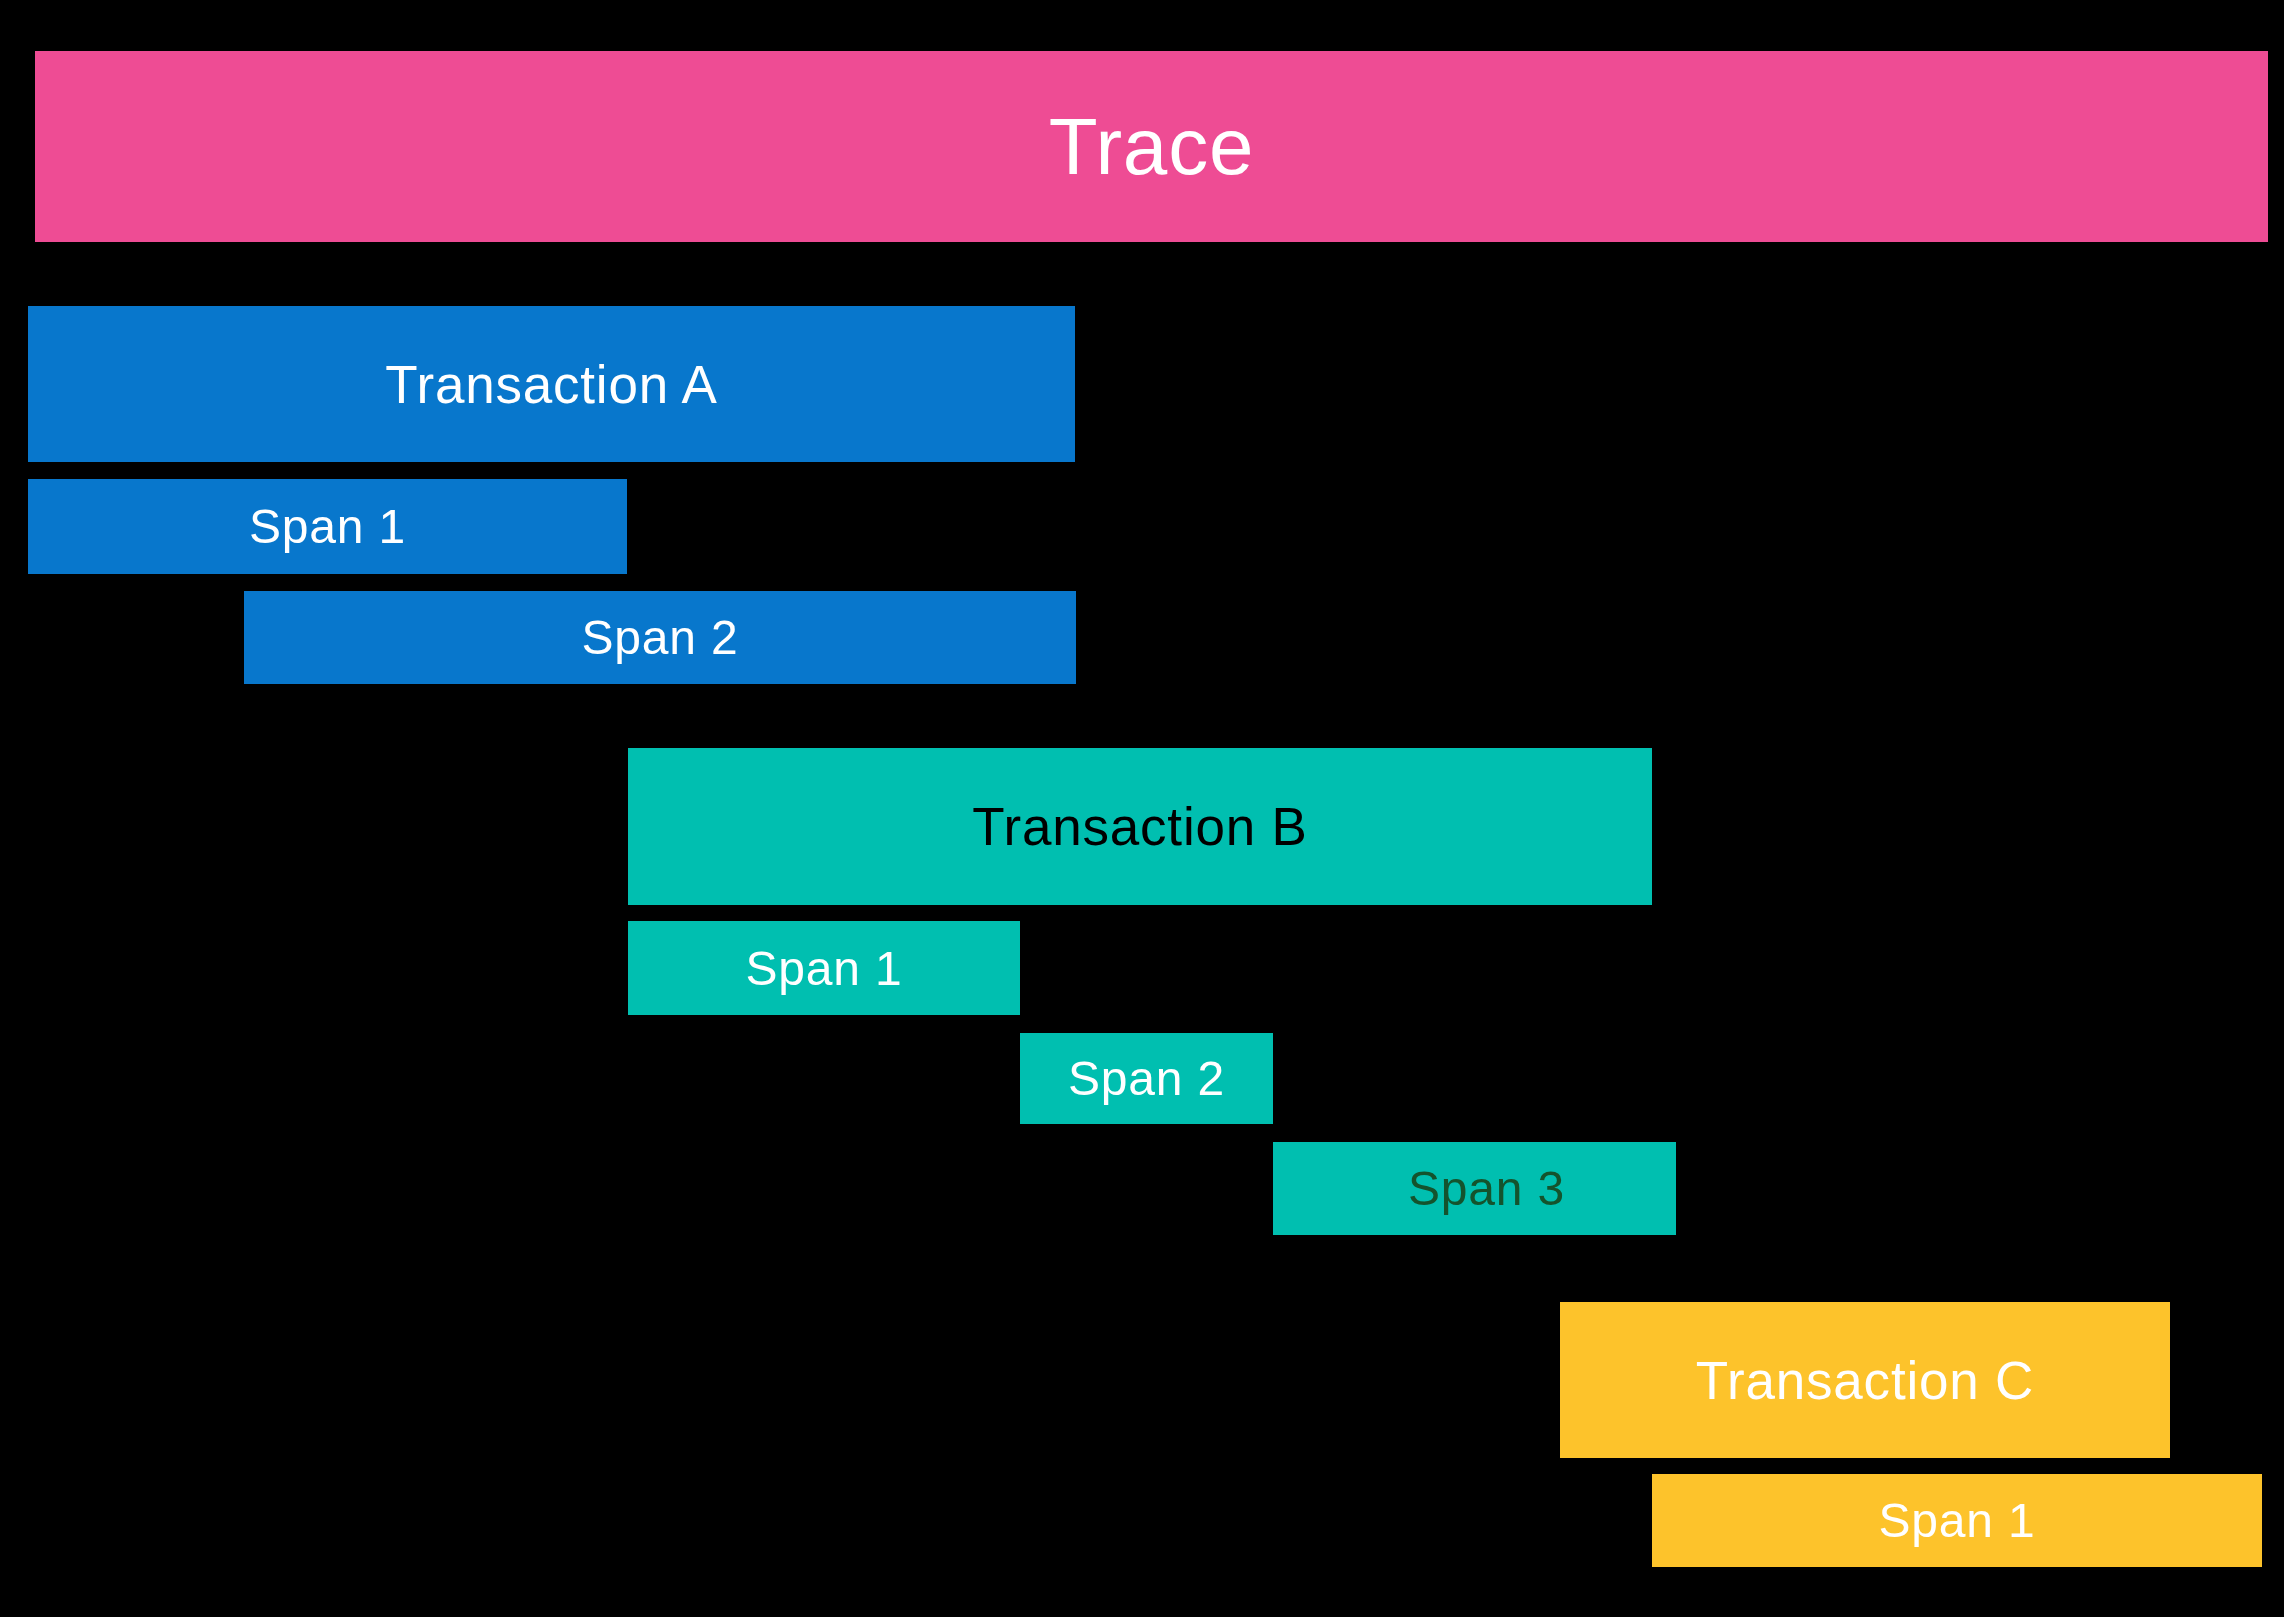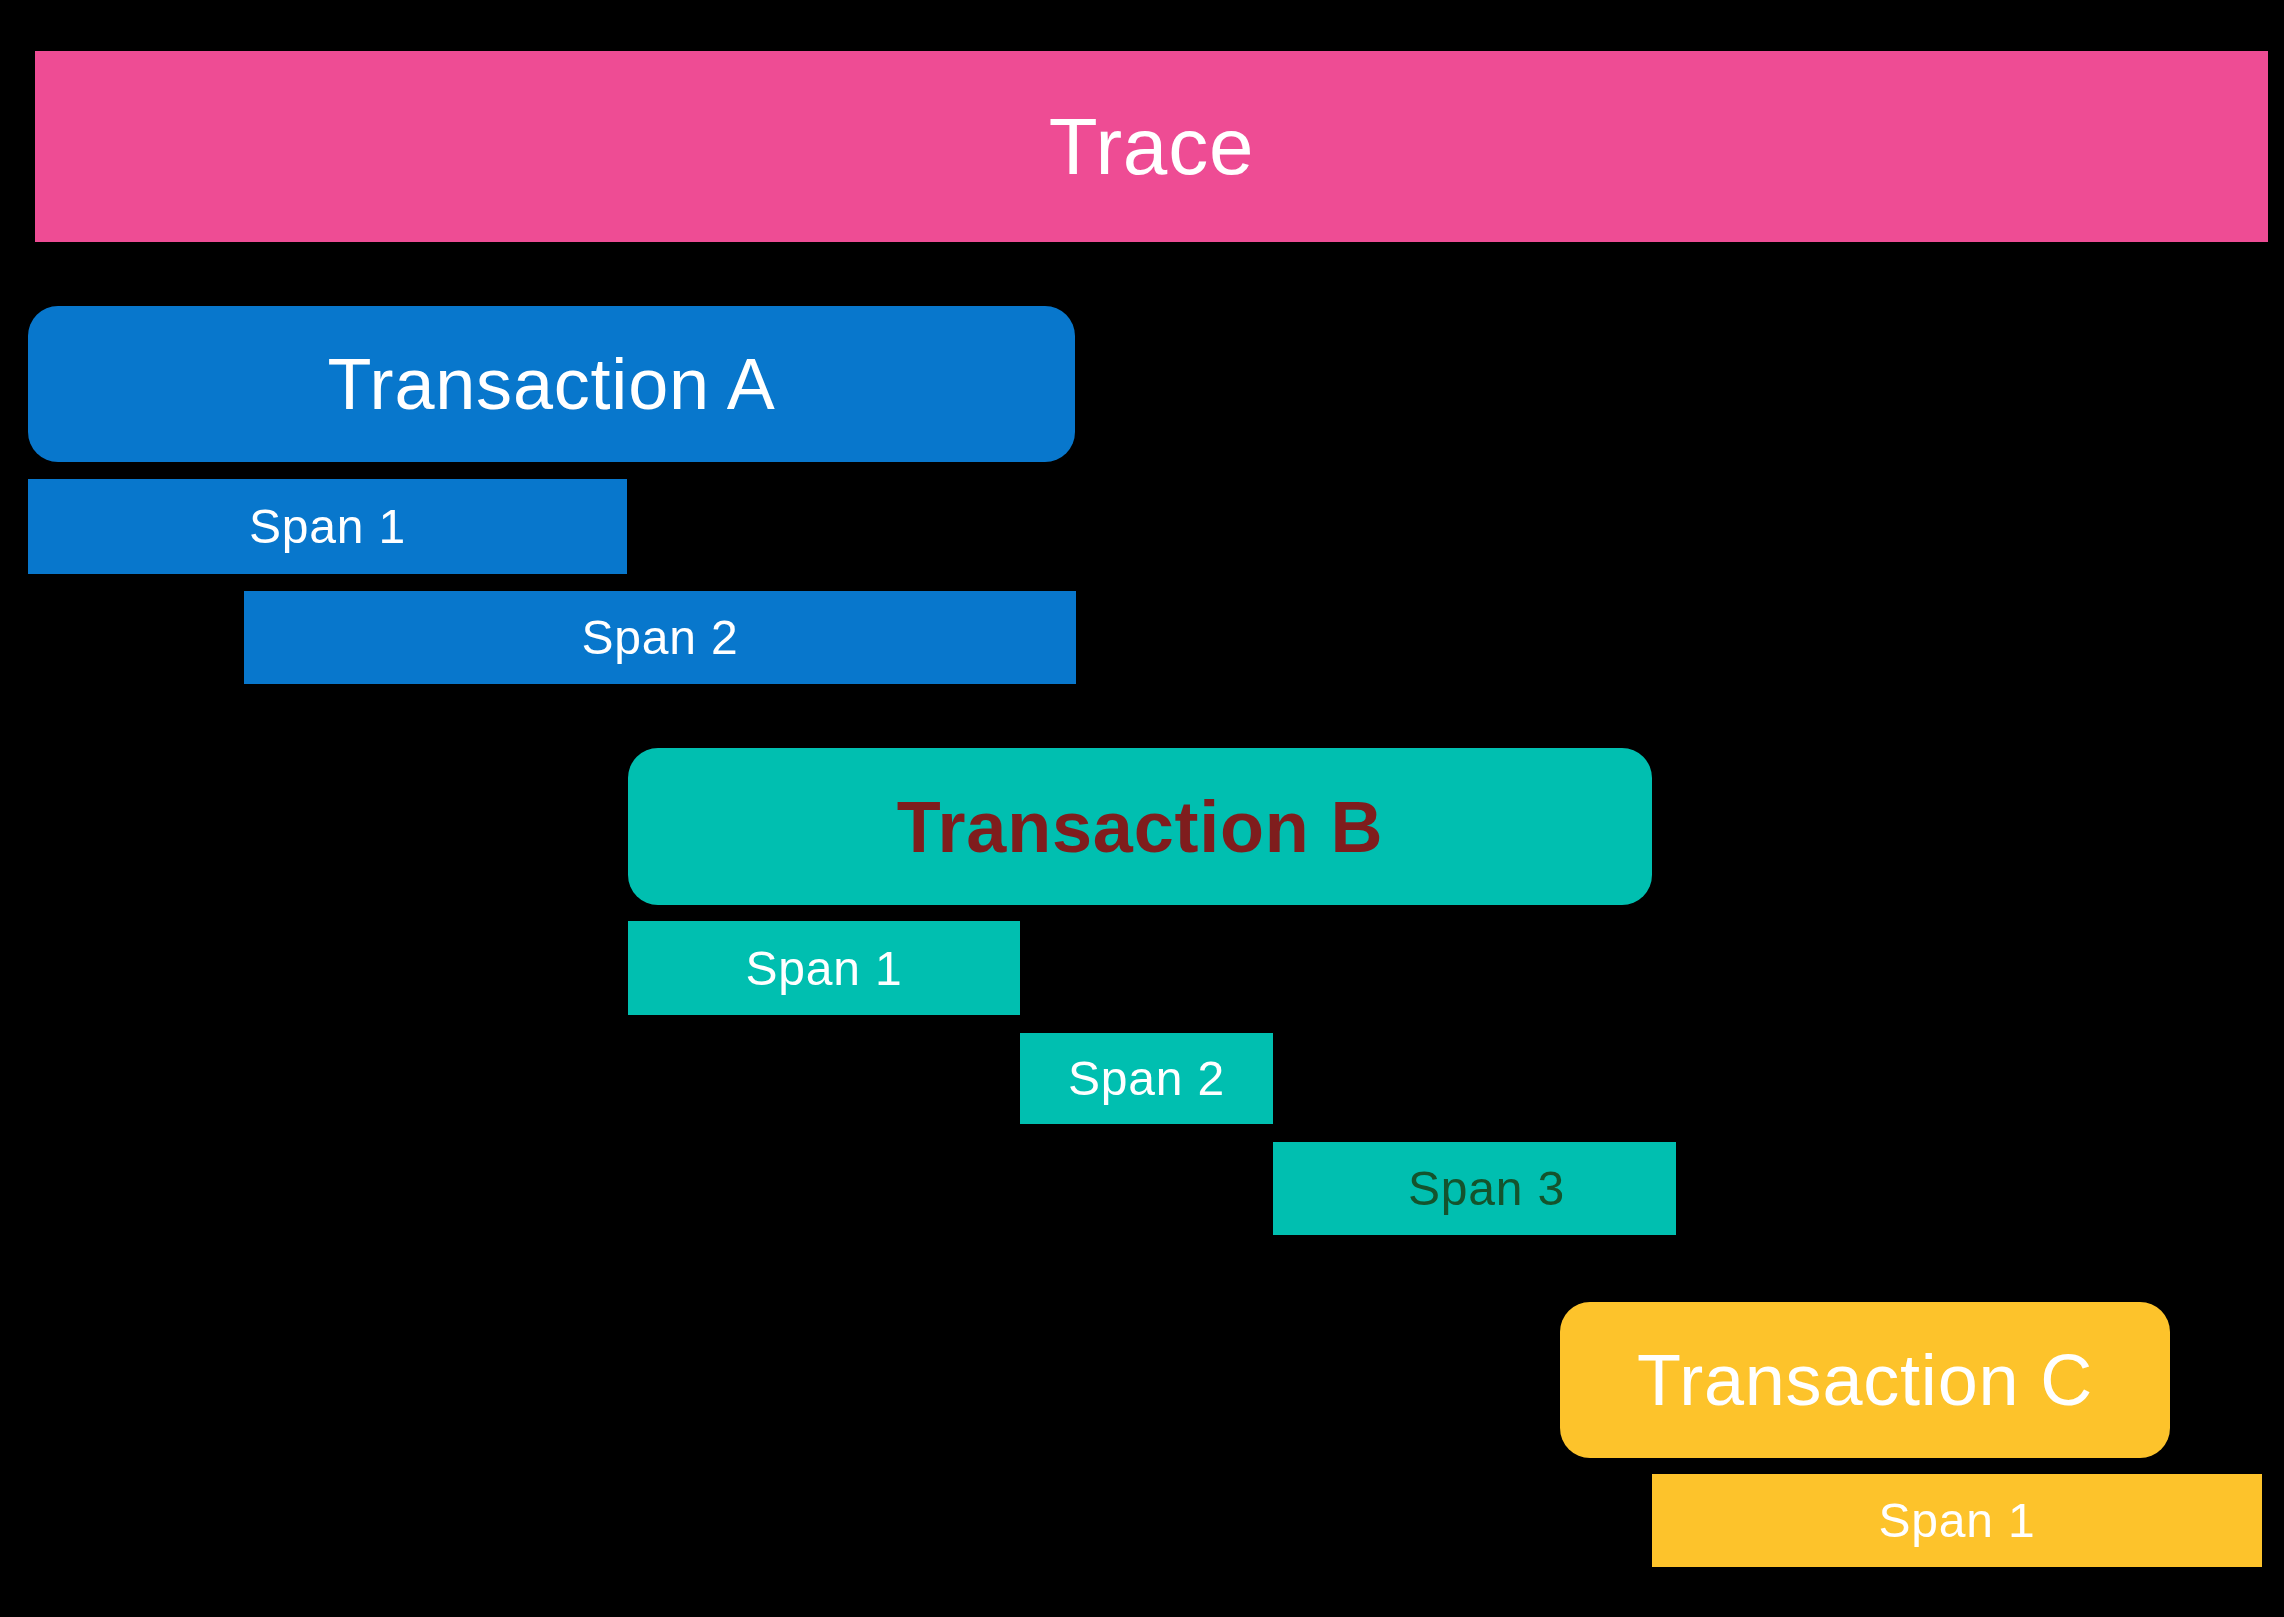--- a/index.html
+++ b/index.html
@@ -19,21 +19,21 @@
     position: absolute;
     display: flex;
     align-items: center;
     justify-content: center;
     color: #ffffff;
     font-weight: 500;
     letter-spacing: 0.8px;
     white-space: nowrap;
   }
   .bar--trace       { font-size: 80px; }
-  .bar--transaction { font-size: 72px; border-radius: 30px; }
+  .bar--transaction { font-size: 53px; }
   .bar--span        { font-size: 48px; }
 
   
   #trace-bar   { left: 28px;   top: 51px;   width: 2233px; height: 191px; margin-left: 7px; }
   #tx-a-bar    { left: 28px;   top: 306px;  width: 1047px; height: 156px; }
   #tx-a-span-1 { left: 28px;   top: 479px;  width: 599px;  height: 95px; }
   #tx-a-span-2 { left: 244px;  top: 591px;  width: 832px; height: 93px; }
   #tx-b-bar    { left: 628px;  top: 748px;  width: 1024px; height: 157px; }
   #tx-b-span-1 { left: 628px;  top: 921px; width: 392px;  height: 94px; }
   #tx-b-span-2 { left: 1020px; top: 1033px; width: 253px;  height: 91px; }
@@ -55,21 +55,21 @@
   </div>
 
   <div class="bar bar--span" id="tx-a-span-1" style="background-color: rgb(8, 119, 204); color: rgb(255, 255, 255);">
     <span>Span 1</span>
   </div>
 
   <div class="bar bar--span" id="tx-a-span-2" style="background-color: rgb(8, 119, 204); color: rgb(255, 255, 255);">
     <span>Span 2</span>
   </div>
 
-  <div class="bar bar--transaction" id="tx-b-bar" style="background-color: rgb(0, 191, 176); color: #7f1d1d; font-weight: bold;">
+  <div class="bar bar--transaction" id="tx-b-bar" style="background-color: rgb(0, 191, 176); color: #000000;">
     <span>Transaction B</span>
   </div>
 
   <div class="bar bar--span" id="tx-b-span-1" style="background-color: rgb(0, 191, 176); color: rgb(255, 255, 255);">
     <span>Span 1</span>
   </div>
 
   <div class="bar bar--span" id="tx-b-span-2" style="background-color: rgb(0, 191, 176); color: rgb(255, 255, 255);">
     <span>Span 2</span>
   </div>

